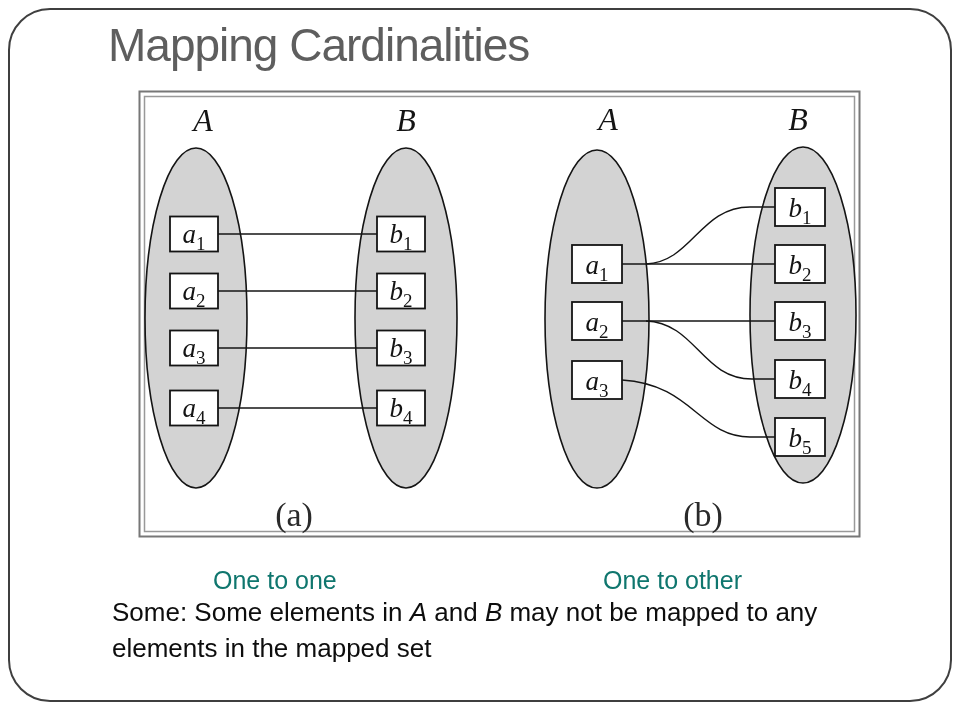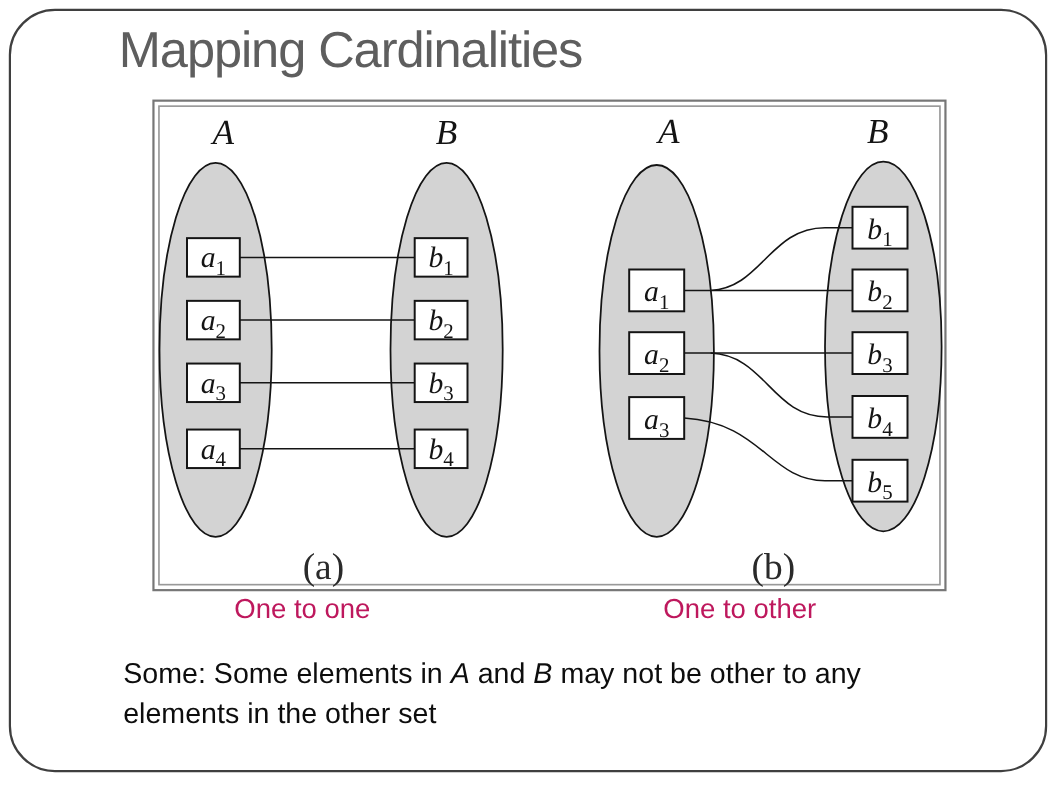--- a/index.html
+++ b/index.html
@@ -15,21 +15,21 @@
     position:absolute;left:108px;top:18px;
     font-size:46px;letter-spacing:-1px;color:#5e5e5e;
     font-family:"Liberation Sans",sans-serif;white-space:nowrap;
   }
   .fig-svg{position:absolute;left:0;top:0;}
   .set-label{font:italic 32px "Liberation Serif",serif;fill:#141414;}
   .elem-base{font:italic 27px "Liberation Serif",serif;fill:#141414;}
   .elem-sub{font:normal 19px "Liberation Serif",serif;fill:#141414;font-style:normal;}
   .panel-label{font:normal 34px "Liberation Serif",serif;fill:#2a2a2a;}
   .caption{
-    position:absolute;top:540px;font-size:25px;color:#be185d;white-space:nowrap;
+    position:absolute;top:566px;font-size:25px;color:#0f766e;white-space:nowrap;
   }
   .caption-a{left:213px;}
   .caption-b{left:603px;}
   .note{
     position:absolute;left:112px;top:594px;width:760px;
     font-size:26px;line-height:36px;color:#0d0d0d;
   }
   .it{font-style:italic;}
 </style>
 </head>
@@ -139,17 +139,17 @@
       <text x="800" y="447" text-anchor="middle"><tspan class="elem-base">b</tspan><tspan class="elem-sub" dy="7">5</tspan></text>
     </g>
 
     <text class="panel-label" x="703" y="526" text-anchor="middle">(b)</text>
   </svg>
 
   <div class="caption caption-a">One to one</div>
   <div class="caption caption-b">One to other</div>
 
   <div class="note">
-    <div><span>Some: Some elements in </span><span class="it">A</span><span> and </span><span class="it">B</span><span> may not be other to any</span></div>
-    <div><span>elements in the other set</span></div>
+    <div><span>Some: Some elements in </span><span class="it">A</span><span> and </span><span class="it">B</span><span> may not be mapped to any</span></div>
+    <div><span>elements in the mapped set</span></div>
   </div>
 
 </div>
 
 </body></html>

